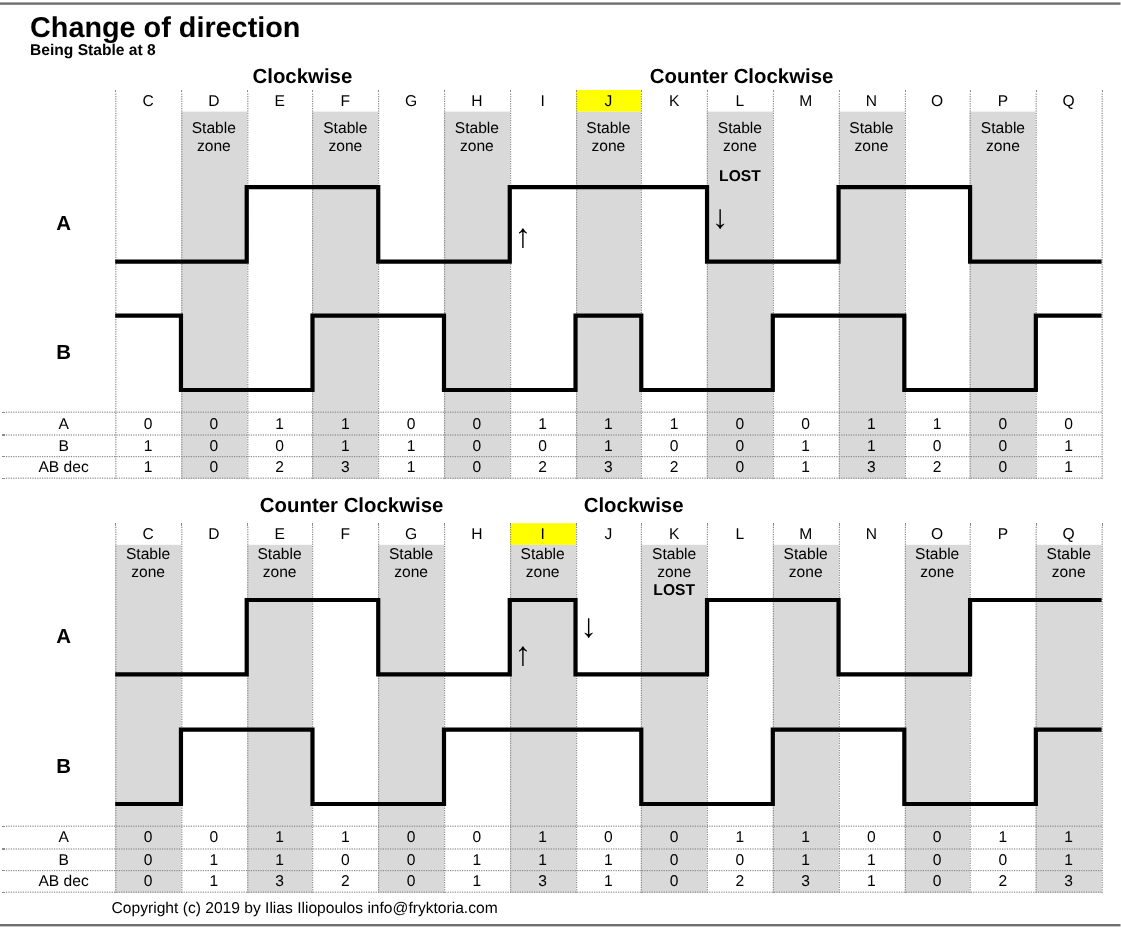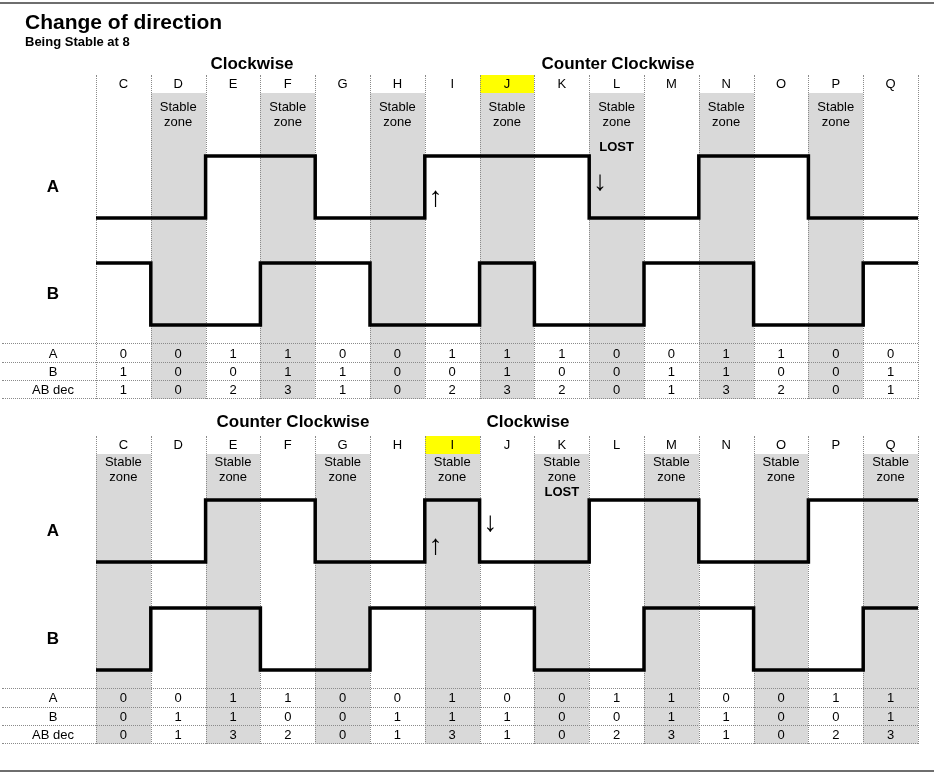--- a/index.html
+++ b/index.html
@@ -1,21 +1,21 @@
 <!DOCTYPE html>
 <html><head>
 <meta charset="utf-8">
 <style>
   html,body { margin:0; padding:0; background:#ffffff; }
   #page {
     position:relative; width:934px; height:774px; background:#ffffff;
     font-family:"Liberation Sans", sans-serif; color:#000; overflow:hidden;
   }
   .edge-border { position:absolute; left:0; width:100%; height:2px; background:#6e6e6e; }
-  .page-title { position:absolute; left:25px; top:10px; font-size:21px; font-weight:bold; white-space:nowrap; }
+  .page-title { position:absolute; left:25px; top:10px; font-size:24px; font-weight:bold; white-space:nowrap; }
   .page-subtitle { position:absolute; left:25px; top:34px; font-size:13px; font-weight:bold; white-space:nowrap; }
   .copyright { position:absolute; left:93px; top:749px; font-size:13px; white-space:nowrap; }
   .diagram { position:absolute; inset:0; }
   .section-title { position:absolute; transform:translateX(-50%); font-size:17px; font-weight:bold; white-space:nowrap; }
   .col-letter { position:absolute; text-align:center; font-size:13px; line-height:18px; }
   .zone-rect { position:absolute; }
   .zone-label { position:absolute; text-align:center; font-size:13px; line-height:15px; }
   .lost-label { position:absolute; transform:translateX(-50%); font-size:13px; font-weight:bold; white-space:nowrap; }
   .vline { position:absolute; width:0; border-left:1px dotted #8a8a8a; }
   .hline { position:absolute; height:0; border-top:1px dotted #8a8a8a; }
@@ -293,14 +293,15 @@
       <div class="cell" style="left: 890.6px; top: 734px;">3</div>
     </div>
 
   <svg id="wave-svg" width="934" height="774" viewBox="0 0 934 774">
       <polyline points="96.0,218 205.6,218 205.6,156 315.2,156 315.2,218 424.8,218 424.8,156 589.2,156 589.2,218 698.8,218 698.8,156 808.4,156 808.4,218 918.0,218" fill="none" stroke="#000000" stroke-width="3.5" stroke-linejoin="miter"></polyline>
       <polyline points="96.0,263 150.8,263 150.8,325 260.4,325 260.4,263 370.0,263 370.0,325 479.6,325 479.6,263 534.4,263 534.4,325 644.0,325 644.0,263 753.6,263 753.6,325 863.2,325 863.2,263 918.0,263" fill="none" stroke="#000000" stroke-width="3.5" stroke-linejoin="miter"></polyline>
       <polyline points="96.0,562 205.6,562 205.6,500 315.2,500 315.2,562 424.8,562 424.8,500 479.6,500 479.6,562 589.2,562 589.2,500 698.8,500 698.8,562 808.4,562 808.4,500 918.0,500" fill="none" stroke="#000000" stroke-width="3.5" stroke-linejoin="miter"></polyline>
       <polyline points="96.0,670 150.8,670 150.8,608 260.4,608 260.4,670 370.0,670 370.0,608 534.4,608 534.4,670 644.0,670 644.0,608 753.6,608 753.6,670 863.2,670 863.2,608 918.0,608" fill="none" stroke="#000000" stroke-width="3.5" stroke-linejoin="miter"></polyline>
     </svg>
 
+  <div class="copyright">Copyright (c) 2019 by Ilias Iliopoulos info@fryktoria.com</div>
   <div class="edge-border" style="top:770px"></div>
 </div>
 
 </body></html>

